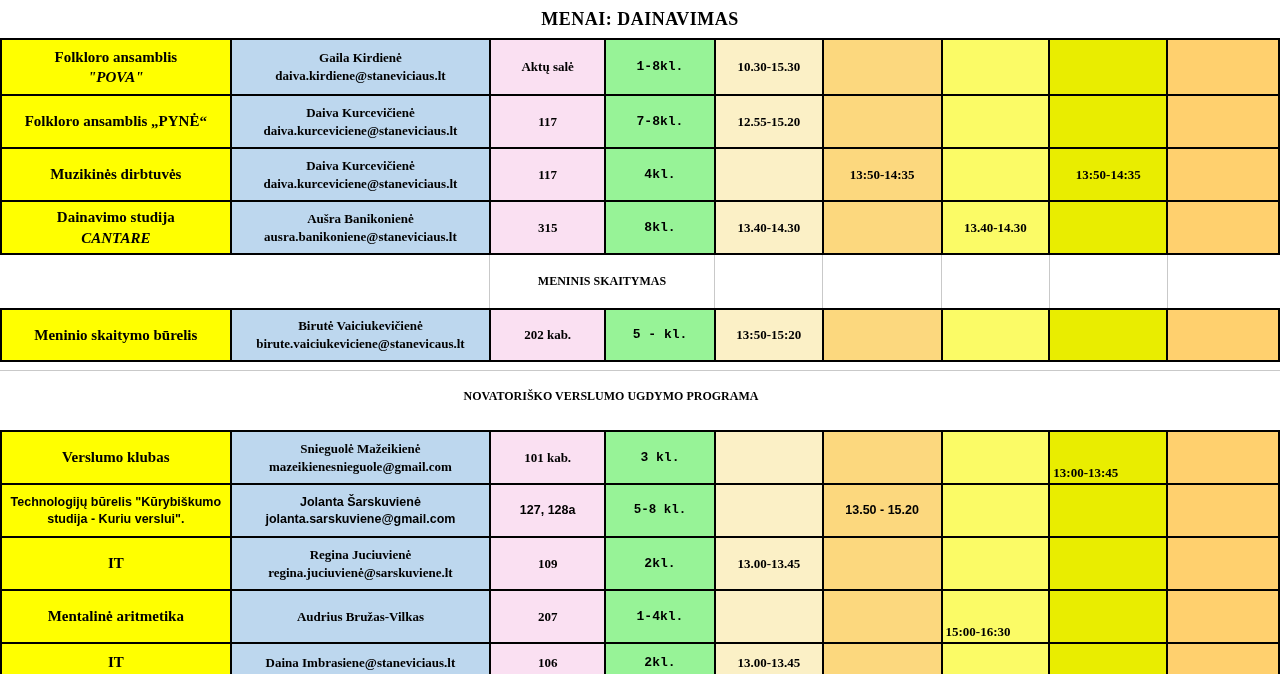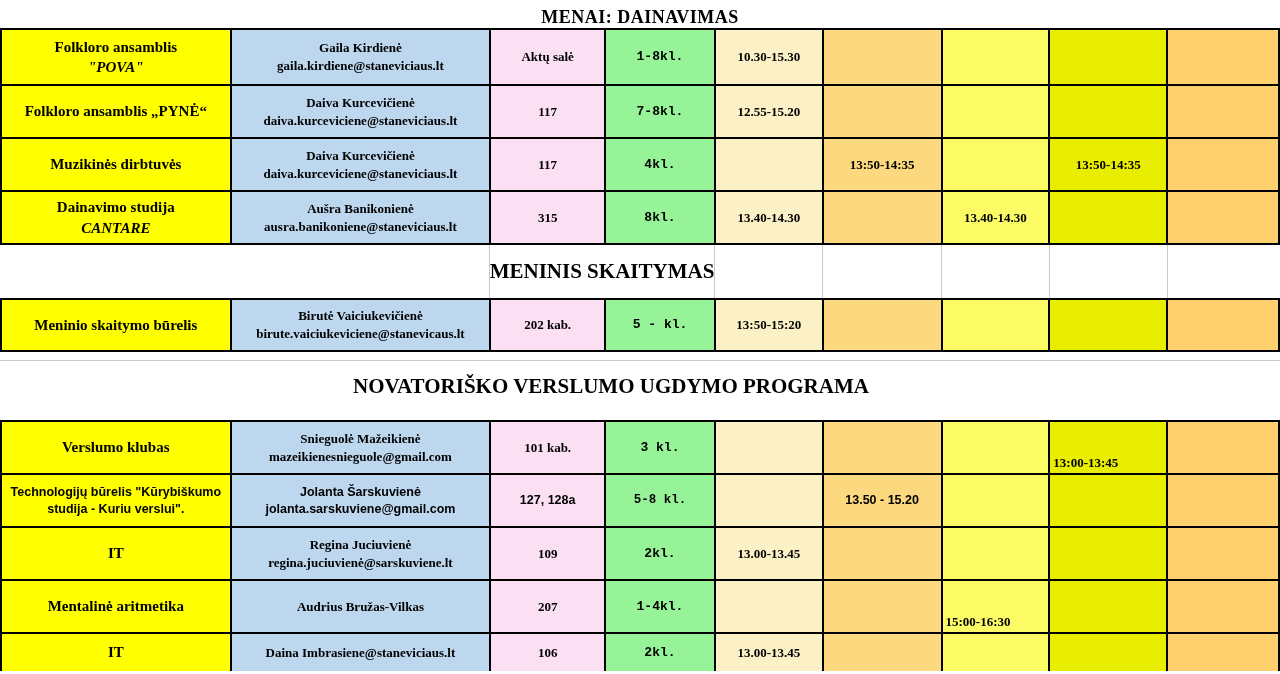--- a/index.html
+++ b/index.html
@@ -1,19 +1,19 @@
 <!DOCTYPE html>
 <html style="--yellow: #FFFF00; --blue: #BDD7EE; --pink: #FAE0F2; --green: #97F397; --cream: #FBF0C6; --orange_light: #FCD87E; --yellow_light: #FBFB66; --yellow_green: #E9ED00; --orange: #FFD06E; --border: #000000; --grid_faint: #C9C9C9;"><head>
 <meta charset="utf-8">
 <style>
   html,body{margin:0;padding:0;}
   body{font-family:"Liberation Serif", serif; background:#ffffff;}
   #page{position:relative;width:1280px;height:674px;overflow:hidden;background:#ffffff;}
 
-  .title-row{height:28px;display:flex;align-items:flex-end;justify-content:center;border-radius:11px;}
+  .title-row{height:38px;display:flex;align-items:center;justify-content:center;border-radius:11px;}
   .doc-title{font-weight:bold;font-size:18px;letter-spacing:0.5px;color:#000;}
 
   .stable{border-top:2px solid var(--border);border-left:2px solid var(--border);}
   .trow{display:flex;width:1278px;}
   .t1 .trow{height:53px;}
   .t1 .trow:first-child{height:56px;}
   .t2 .trow{height:52px;}
   .t3 .trow{height:53px;}
   .t3 .trow:last-child{height:37px;}
   .t3 .trow:last-child .c{border-bottom:none;}
@@ -37,21 +37,21 @@
   .trow.sans .c-activity{font-size:12.5px;}
 
   .band{position:relative;width:1280px;background:#ffffff;}
   .band-meninis{height:53px;display:flex;}
   .band-novatorisko{height:68px;}
   .bcell{box-sizing:border-box;height:100%;border-right:1px solid var(--grid_faint);
          display:flex;align-items:center;justify-content:center;}
   .bcell.noline{border-right:none;}
   .bw1{width:490px;} .bw2{width:225px;} .bw3{width:108px;} .bw4{width:119px;}
   .bw5{width:108px;} .bw6{width:118px;} .bw7{width:112px;}
-  .section-title{font-weight:bold;font-size:21px;color:#000;white-space:nowrap;}
+  .section-title{font-weight:bold;font-size:12px;color:#000;white-space:nowrap;}
   .band-novatorisko::before{content:"";position:absolute;left:0;top:8px;width:1280px;height:1px;background:var(--grid_faint);}
   .band-novatorisko .section-title{position:absolute;left:288px;width:646px;top:0;height:68px;
          display:flex;align-items:center;justify-content:center;}
 </style>
 </head>
 <body>
 
 <div id="page">
 
   <div class="title-row">
@@ -59,21 +59,21 @@
   </div>
 
   <div class="stable t1" id="rows-menai">
       <div class="trow">
         <div class="c c-activity">
           <div>Folkloro ansamblis</div>
           <div class="it">"POVA"</div>
         </div>
         <div class="c c-teacher">
           <div>Gaila Kirdienė</div>
-          <div>gaila.kirdiene@staneviciaus.lt</div>
+          <div>daiva.kirdiene@staneviciaus.lt</div>
         </div>
         <div class="c c-room">Aktų salė</div>
         <div class="c c-grade">1-8kl.</div>
         <div class="c c-time1">
           <div>10.30-15.30</div>
         </div>
         <div class="c c-time2"></div>
         <div class="c c-time3"></div>
         <div class="c c-time4"></div>
         <div class="c c-time5"></div>

